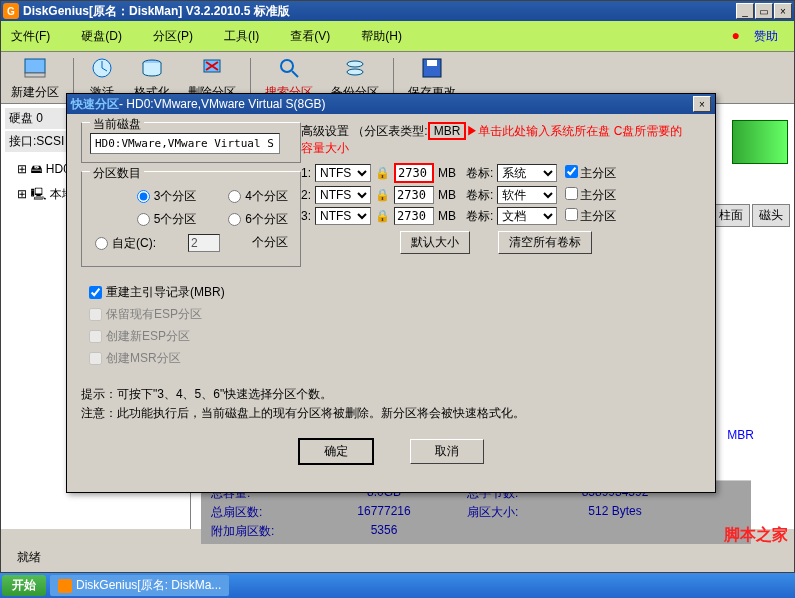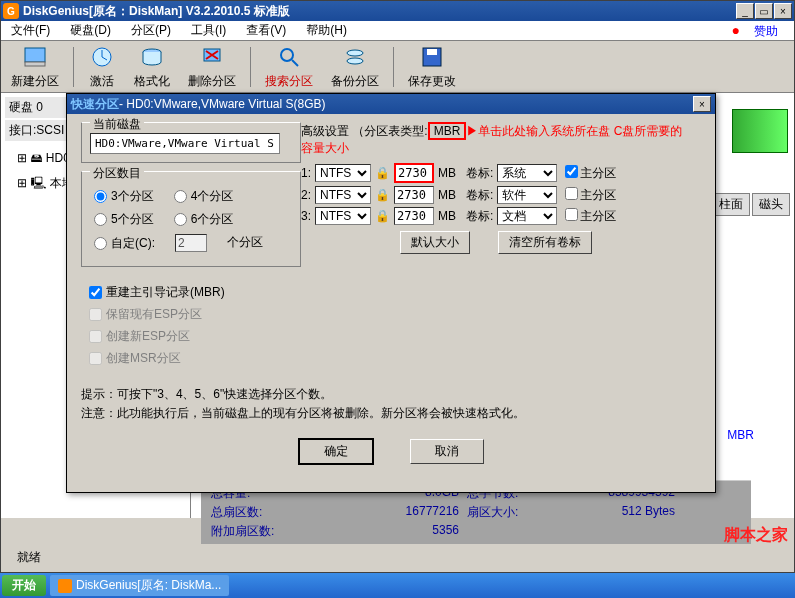--- a/index.html
+++ b/index.html
@@ -6,21 +6,21 @@
 body { background: #3a6ea5; width: 795px; height: 598px; overflow: hidden; position: relative; }
 
 
 .main-window { position: absolute; left: 0; top: 0; width: 795px; height: 573px; background: #d4d0c8; border: 1px solid #404040; }
 .titlebar { height: 20px; background: linear-gradient(#2a5ca8,#1a4a98); display: flex; align-items: center; padding: 0 2px; color: #fff; }
 .titlebar .icon { width: 16px; height: 16px; background: #f80; border-radius: 3px; margin-right: 4px; display: flex; align-items: center; justify-content: center; color:#fff; font-weight:bold; font-size:10px; }
 .titlebar .title { flex: 1; font-weight: bold; }
 .titlebar .winbtns { display: flex; gap: 1px; }
 .titlebar .winbtns button { width: 18px; height: 16px; background: #d4d0c8; border: 1px solid #fff; border-right-color:#404040; border-bottom-color:#404040; font-size: 10px; cursor: pointer; }
 
-.menubar { height: 20px; background: #ffffff; display: flex; align-items: center; padding: 0 4px; gap: 8px; border-bottom: 1px solid #808080; }
+.menubar { height: 31px; background: #bef264; display: flex; align-items: center; padding: 0 4px; gap: 19px; border-bottom: 1px solid #808080; }
 .menubar span { padding: 2px 6px; cursor: pointer; }
 .menubar .sponsor { margin-left: auto; color: #00f; cursor:pointer; }
 .sponsor-dot { color:#f00; font-size:14px; margin-right:2px; }
 
 .toolbar { height: 52px; background: #d4d0c8; display: flex; align-items: center; padding: 2px 6px; gap: 10px; border-bottom: 1px solid #808080; }
 .tool-item { display: flex; flex-direction: column; align-items: center; gap: 2px; cursor: pointer; padding: 2px 4px; }
 .tool-item .ticon { width: 28px; height: 28px; display: flex; align-items:center; justify-content:center; }
 .tool-item.highlighted { color: #c00; }
 .tool-sep { width: 1px; height: 40px; background: #808080; }
 
@@ -29,41 +29,41 @@
 .leftpane .lbl { background: #e8e8e8; padding: 2px 4px; margin-bottom: 2px; }
 .tree { margin-top: 6px; }
 .tree-item { padding: 2px 0 2px 12px; }
 .rightpane { flex: 1; background: #fff; position: relative; }
 .disk-preview { position: absolute; right: 6px; top: 16px; width: 56px; height: 44px; background: linear-gradient(90deg,#3a3,#6f6); border: 1px solid #060; }
 .col-headers { position: absolute; right: 4px; top: 100px; display: flex; gap: 2px; }
 .col-headers div { background:#e0e0e0; border:1px solid #808080; padding:2px 6px; }
 
 .bottom-info { position:absolute; left:200px; bottom:28px; background:#a3a3a3; padding:4px 10px; display:grid; grid-template-columns: 90px 150px 80px 120px; column-gap:8px; row-gap:2px; width:550px; border-top:1px solid #ccc; }
 .bottom-info .k { color:#009; }
-.bottom-info .v { color:#009; text-align:right; }
+.bottom-info .v { color:#009; text-align:center; }
 .mbr-label { position:absolute; right:40px; bottom:130px; color:#00f; }
 .ready { position:absolute; left:16px; bottom:6px; }
 .watermark { position:absolute; right:6px; bottom:26px; color:#f22; font-weight:bold; font-size:16px; }
 
 
 .dialog { position: absolute; left: 66px; top: 93px; width: 650px; height: 400px; background: #d4d0c8; border: 1px solid #000; box-shadow: 2px 2px 6px rgba(0,0,0,.4); z-index: 10; }
 .dlg-title { height: 20px; background: linear-gradient(#2a5ca8,#1a4a98); color: #fff; display: flex; align-items: center; padding: 0 4px; }
 .dlg-title .t { color:#7fc5ff; font-weight:bold; }
 .dlg-title .t2 { color:#fff; }
 .dlg-close { margin-left:auto; width:18px; height:16px; background:#d4d0c8; border:1px solid #fff; border-right-color:#404040; border-bottom-color:#404040; font-size:10px; }
 .dlg-body { padding: 8px 14px; }
 
 .groupbox { border: 1px solid #808080; border-top-color:#fff; padding: 10px 8px 8px; margin-bottom: 8px; position: relative; }
 .groupbox .legend { position: absolute; top: -7px; left: 8px; background: #d4d0c8; padding: 0 3px; }
 .disk-name-field { background:#fff; border:1px inset #808080; padding:3px 4px; width:190px; font-family:monospace; font-size:11px; }
 
 .left-col { float: left; width: 220px; }
 .right-col { float: left; width: 390px; }
 
-.radio-row { display:flex; gap:20px; margin: 6px 4px; }
+.radio-row { display:flex; gap:32px; margin: 6px 4px; justify-content: flex-end; }
 .radio-item { display:flex; align-items:center; gap:4px; }
 .radio-item input { margin:0; }
 .spinner { width:32px; background:#f0f0f0; border:1px inset #808080; padding:1px 2px; }
 
 .checkbox-row { display:flex; align-items:center; gap:4px; margin: 5px 4px; }
 .checkbox-row.disabled { color:#808080; }
 
 .adv-header { margin-bottom:6px; }
 .adv-header .redbox { border:2px solid #f00; padding:0 4px; display:inline-block; }
 .adv-header .redtext { color:#f00; }

